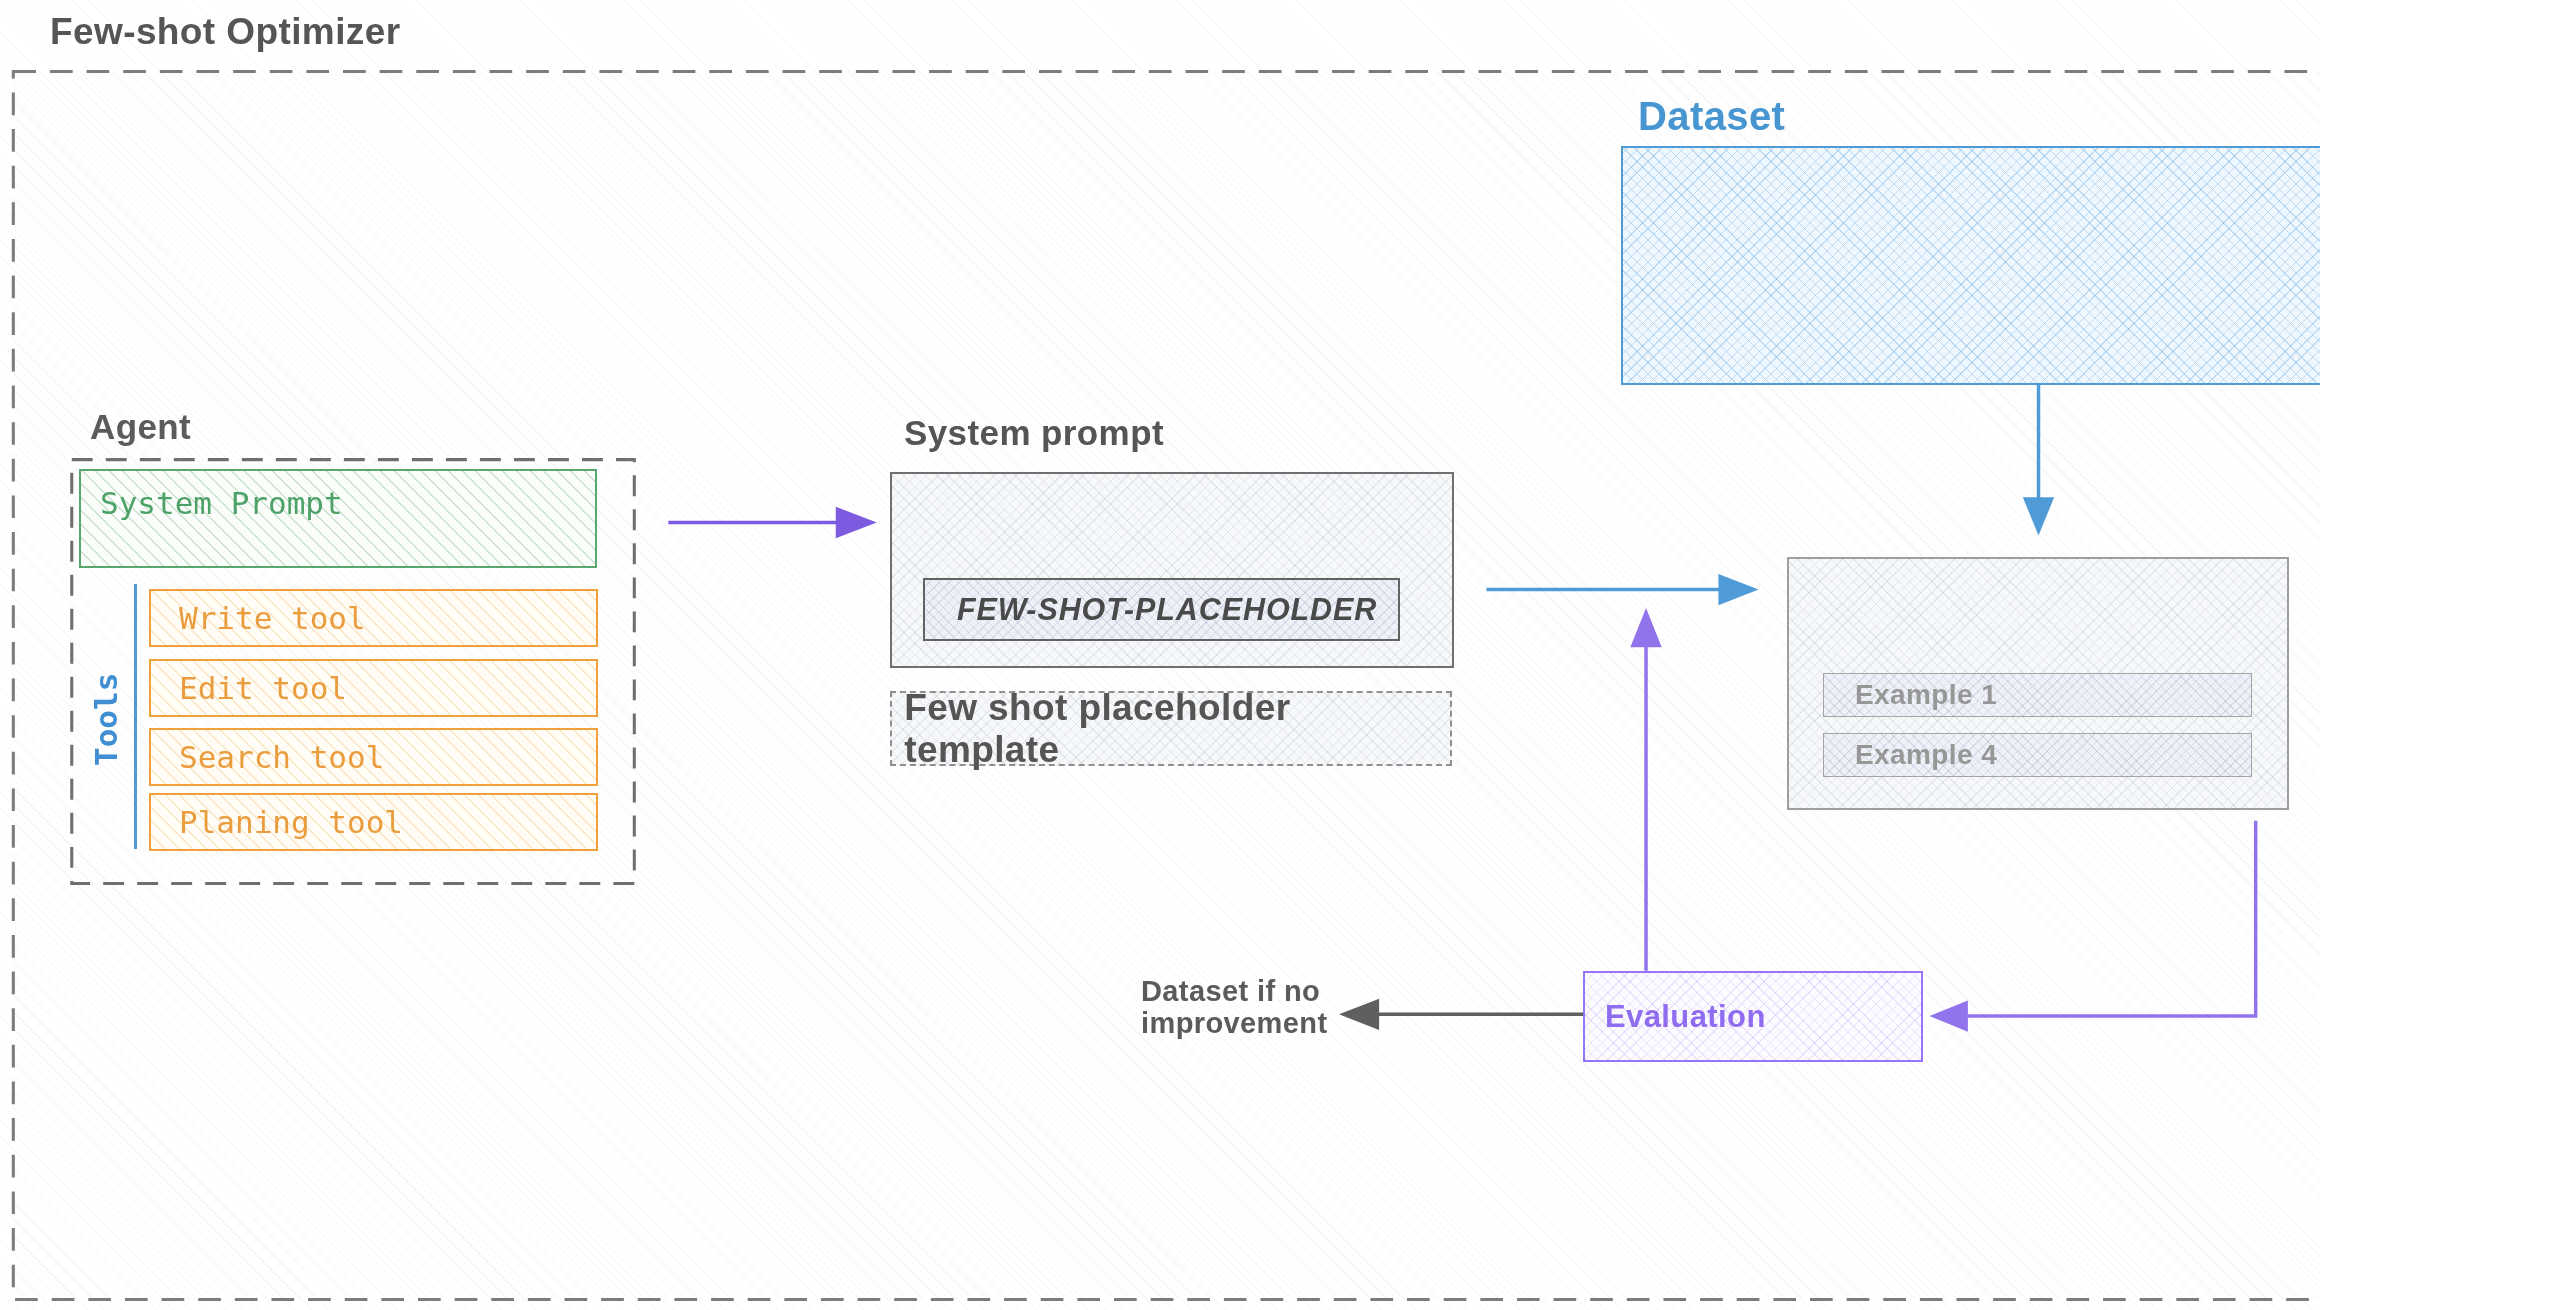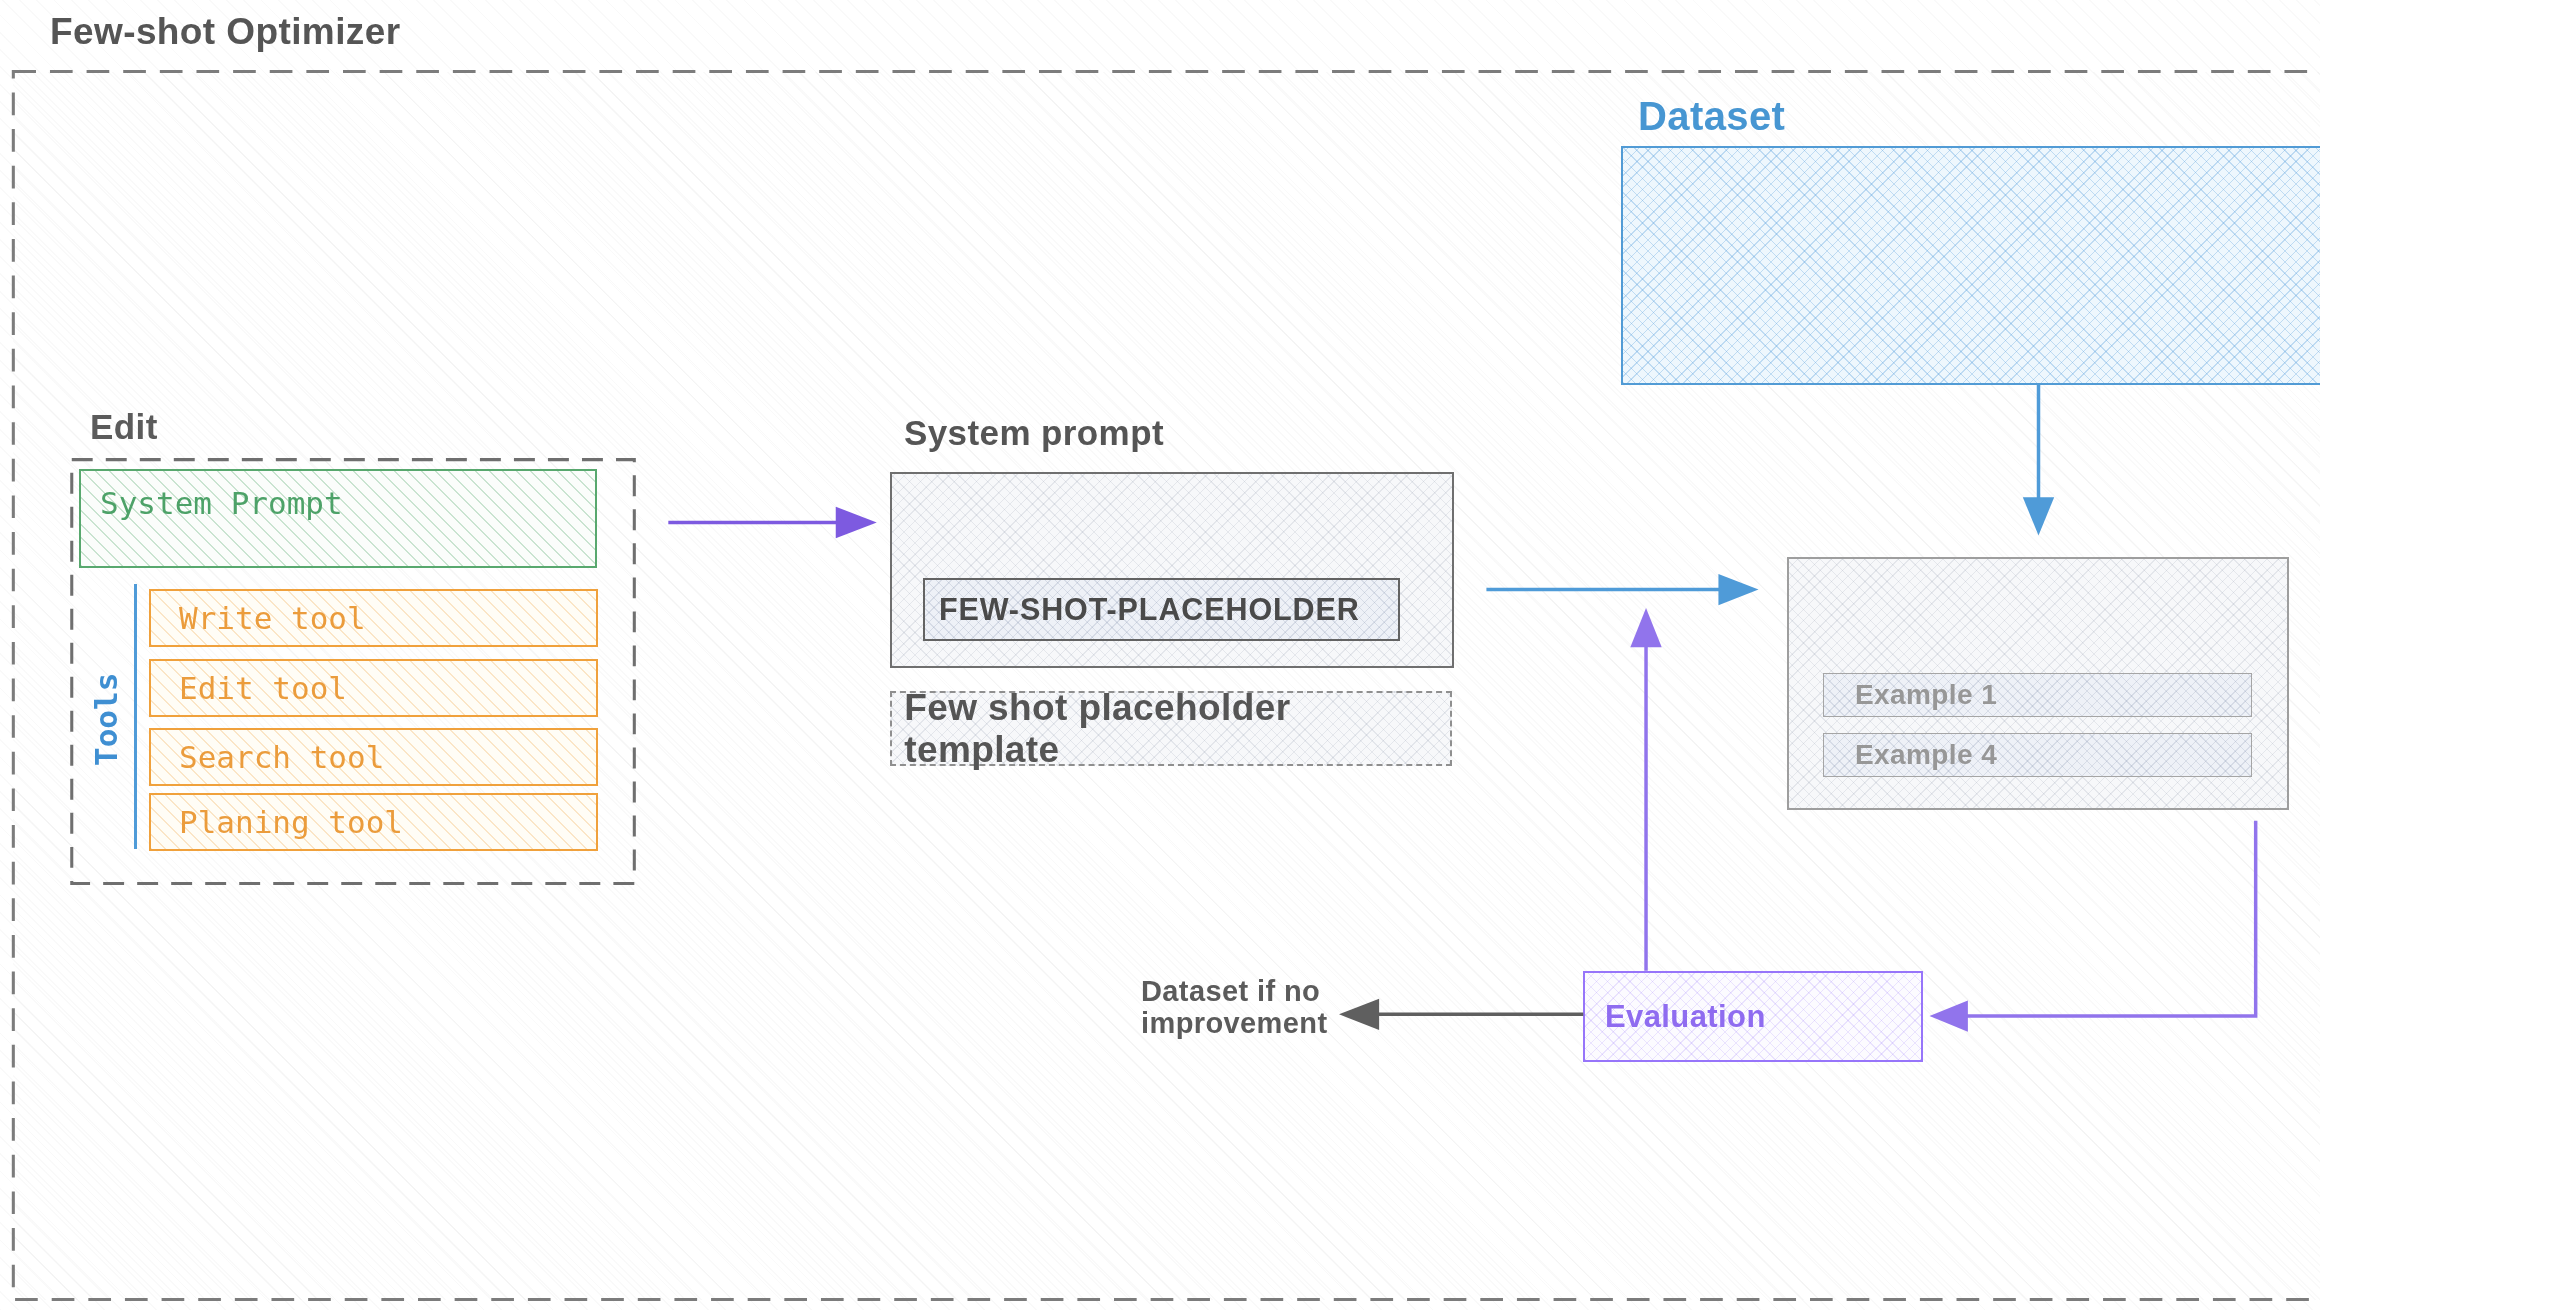--- a/index.html
+++ b/index.html
@@ -68,21 +68,21 @@
     transform:rotate(-90deg);transform-origin:left top;}
   .tool-box{
     left:149px;width:449px;height:58px;border:2.2px solid #f0a13c;box-sizing:border-box;
     font-size:31px;color:#eb9c3c;display:flex;align-items:center;padding-left:28px;
   }
 
   .spLabel{left:904px;top:413px;font-size:35px;font-weight:bold;color:#555;}
   .sp-box{left:890px;top:472px;width:564px;height:196px;border:2.2px solid #6f6f6f;box-sizing:border-box;}
   .sp-inner{
     left:923px;top:578px;width:477px;height:63px;border:2.2px solid #636363;box-sizing:border-box;
-    font-size:30.5px;color:#4a4a4a;display:flex;align-items:center;padding-left:14px;letter-spacing:0.9px;font-weight:bold;
+    font-size:30.5px;color:#4a4a4a;display:flex;align-items:center;padding-left:32px;letter-spacing:0.9px;font-weight:bold;font-style:italic;
   }
   .template-box{
     left:890px;top:691px;width:562px;height:75px;border:2.2px dashed #8f8f8f;box-sizing:border-box;
     font-size:37px;font-weight:bold;color:#555;display:flex;align-items:center;padding-left:12.2px;
   }
 
   .examples-box{left:1787px;top:557px;width:502px;height:253px;border:2.6px solid #9e9e9e;box-sizing:border-box;}
   .example-row{
     left:1823px;width:429px;height:44px;border:1.7px solid #a5a5a5;box-sizing:border-box;
     font-size:28px;color:#979797;font-weight:bold;display:flex;align-items:center;padding-left:31px;
@@ -101,21 +101,21 @@
 
 <div class="canvas">
 
   <div class="abs hand title">Few-shot Optimizer</div>
 
   <div class="abs outer-hatch hatch-page"></div>
 
   <div class="abs hand dataset-label">Dataset</div>
   <div class="abs dataset-box crosshatch-blue"></div>
 
-  <div class="abs hand agent-label">Edit</div>
+  <div class="abs hand agent-label">Agent</div>
   <div class="abs mono sysprompt-green hachure-green">System Prompt</div>
   <div class="abs tools-line"></div>
   <div class="abs mono tools-label">Tools</div>
 
   <div class="abs mono tool-box hachure-orange" style="top:659px">Edit tool</div>
   <div class="abs mono tool-box hachure-orange" style="top:589px">Write tool</div>
   <div class="abs mono tool-box hachure-orange" style="top:728px">Search tool</div>
   <div class="abs mono tool-box hachure-orange" style="top:793px">Planing tool</div>
 
   <div class="abs hand spLabel">System prompt</div>

